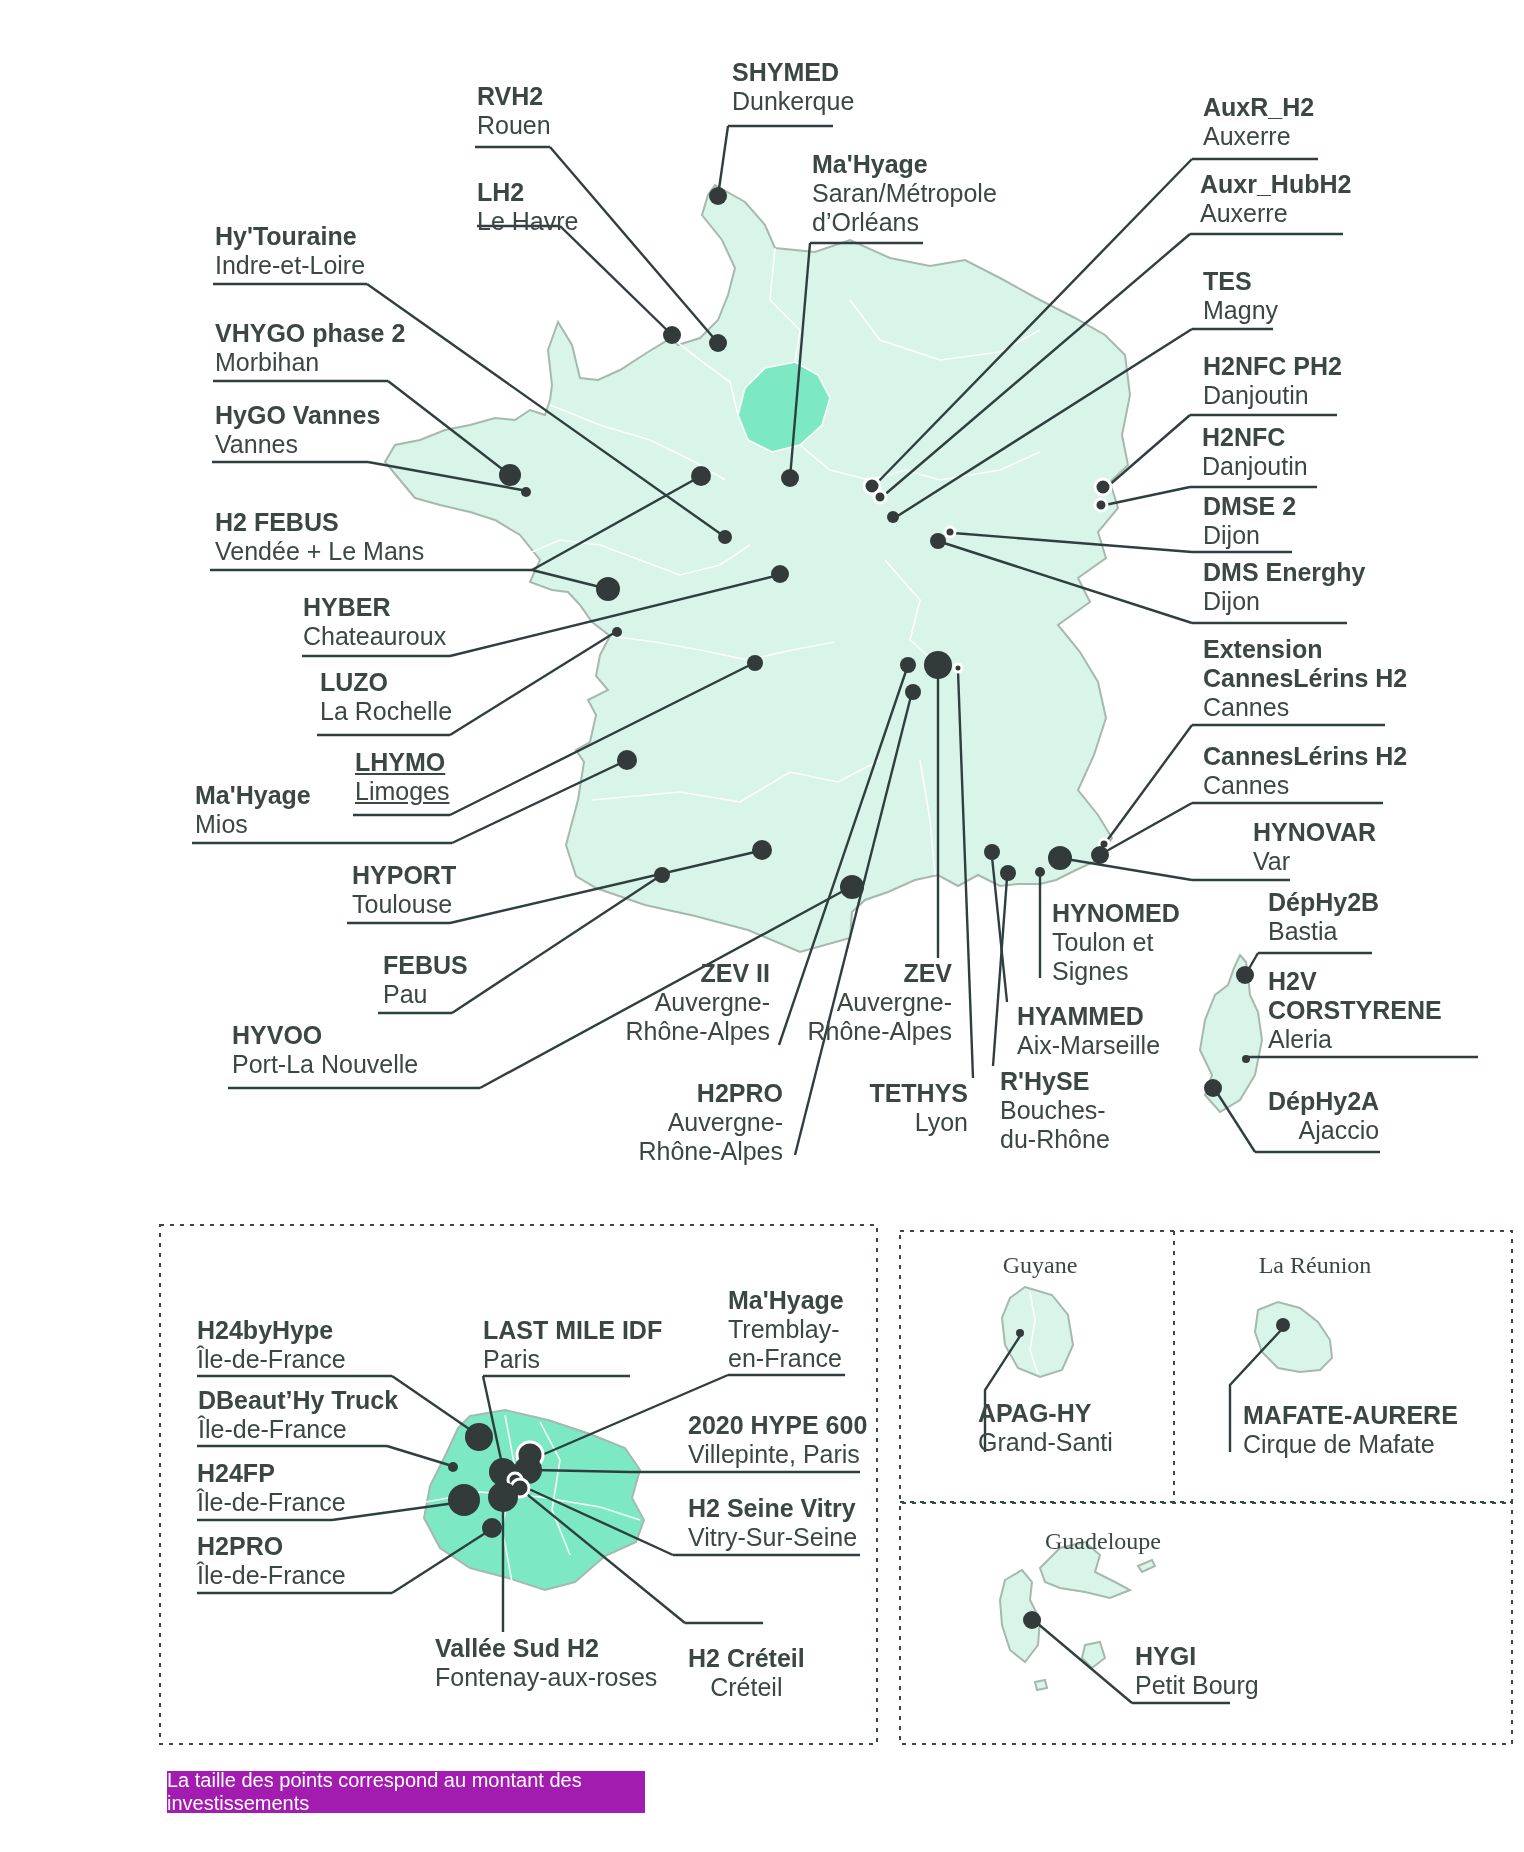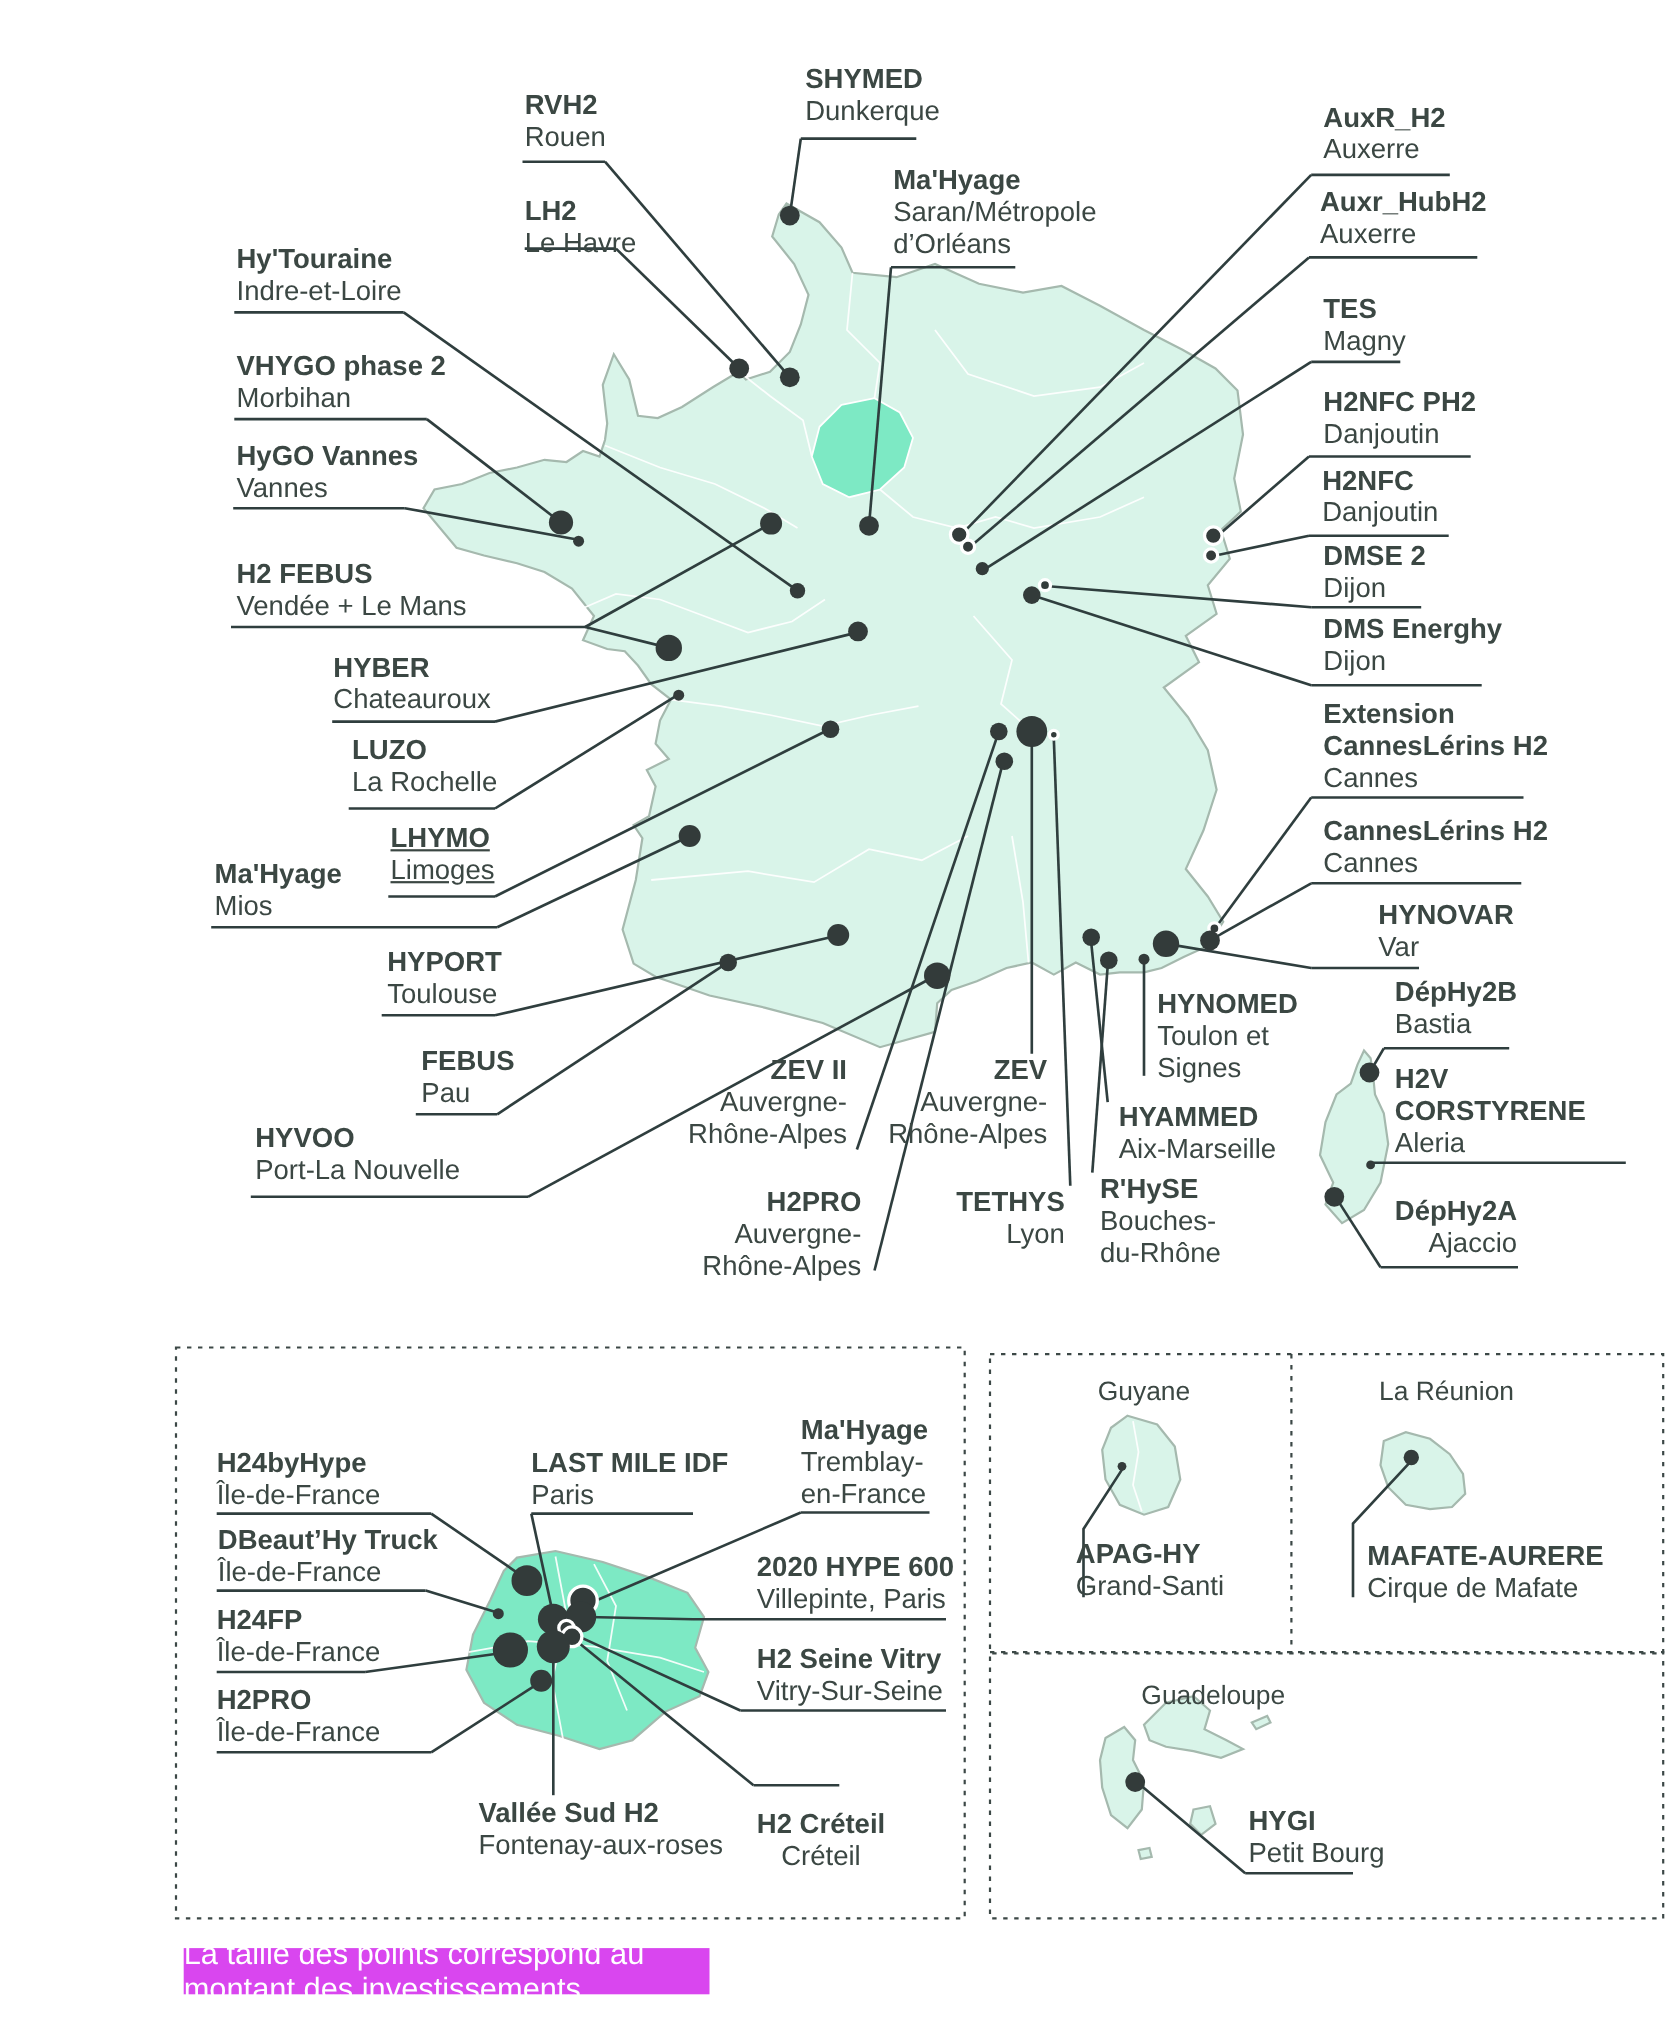--- a/index.html
+++ b/index.html
@@ -2,23 +2,23 @@
 <html><head>
 <meta charset="utf-8">
 <style>
   html,body{margin:0;padding:0;background:#ffffff;}
   .stage{position:relative;width:1524px;height:1852px;background:#fff;overflow:hidden;
          font-family:"Liberation Sans",sans-serif;}
   svg.base{position:absolute;left:0;top:0;width:1524px;height:1852px;}
   .label{position:absolute;color:#3b4743;font-size:25px;line-height:29px;white-space:nowrap;}
   .label .t{font-weight:bold;}
   .label.right{text-align:right;}
-  .inset-title{position:absolute;color:#3b4743;font-size:24px;transform:translateX(-50%);}
-  .banner{position:absolute;left:167px;top:1771px;width:478px;height:42px;background:#d946ef;
-          color:#ffffff;font-size:28px;display:flex;align-items:center;justify-content:center;}
+  .inset-title{position:absolute;color:#3b4743;font-size:24px;transform:translateX(-50%);font-family:Liberation Serif, serif;}
+  .banner{position:absolute;left:167px;top:1771px;width:478px;height:42px;background:#a21caf;
+          color:#ffffff;font-size:20px;display:flex;align-items:center;justify-content:center;}
   .leader{stroke:#2f3e3e;stroke-width:2.4;fill:none;}
   .dot{fill:#333b3a;}
   .dot.ring{stroke:#ffffff;stroke-width:3;}
   .land{fill:#d9f4e9;stroke:#a5b9ae;stroke-width:2;}
   .land.bright{fill:#7de9c4;}
   .regionline{stroke:#ffffff;stroke-width:1.6;fill:none;opacity:.9;}
   .idfedge{fill:#7de9c4;stroke:#ffffff;stroke-width:1.6;}
   .dashbox{fill:none;stroke:#3c4846;stroke-width:2;stroke-dasharray:4 6;}
 </style>
 </head>

